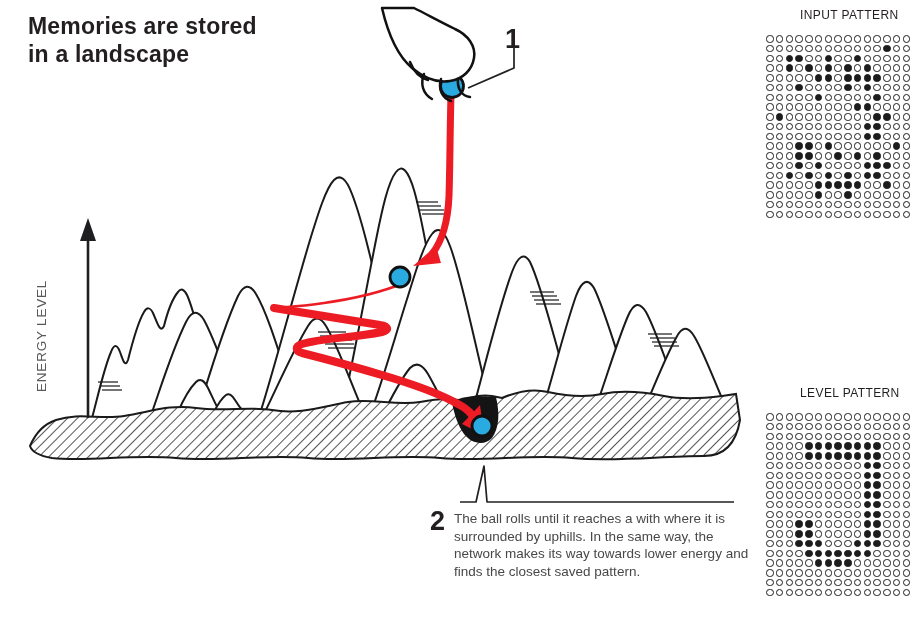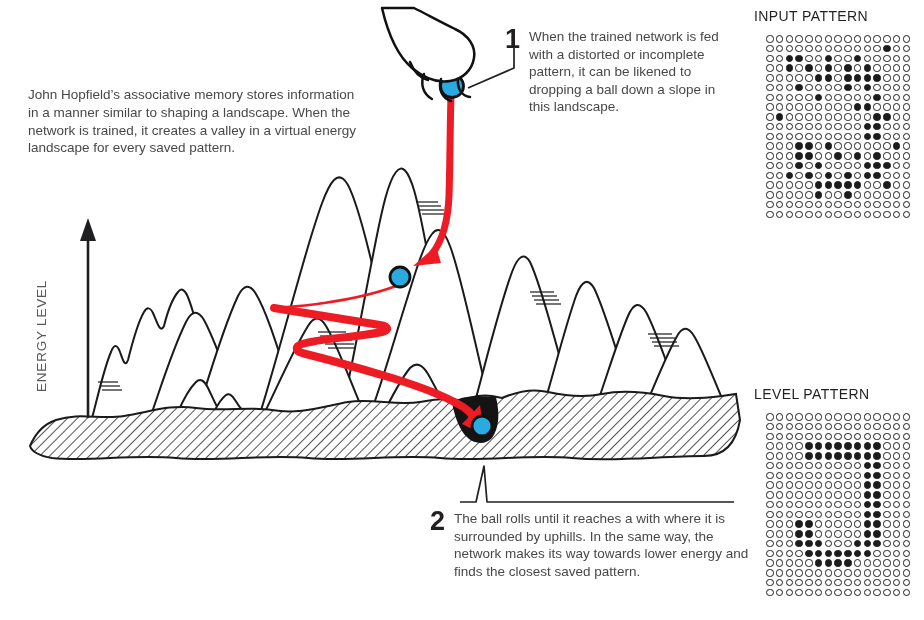--- a/index.html
+++ b/index.html
@@ -9,21 +9,21 @@
          line-height:1.22;white-space:pre-line;color:var(--ink);letter-spacing:.2px;}
   .intro{position:absolute;left:28px;top:86px;width:332px;font-size:13.5px;line-height:1.32;
          color:var(--text);}
   .ann{position:absolute;display:flex;gap:9px;}
   .ann1{left:505px;top:26px;width:230px;}
   .ann2{left:430px;top:508px;width:330px;}
   .ann .num{font-size:27px;font-weight:bold;line-height:1;color:var(--ink);}
   .ann .atext{font-size:13.5px;line-height:1.3;color:var(--text);padding-top:2px;}
   .ann1 .atext{width:198px;}
   .ann2 .atext{width:300px;}
-  .plabel{position:absolute;left:754px;font-size:14px;letter-spacing:.4px;color:var(--ink);}
+  .plabel{position:absolute;left:800px;font-size:12px;letter-spacing:.4px;color:var(--ink);}
   .plabel.input{top:8px;}
   .plabel.saved{top:386px;}
   .dotgrid{position:absolute;left:765px;display:inline-grid;grid-auto-rows:9.75px;}
   .dotgrid.input{top:34px;}
   .dotgrid.saved{top:412px;}
   .dot{width:7.3px;height:7.3px;border:1.2px solid #1c1c1c;border-radius:50%;
        box-sizing:border-box;margin:auto;background:#fff;}
   .dot.filled{background:#1c1c1c;border-color:#1c1c1c;}
   svg{position:absolute;left:0;top:0;}
   .mtn{fill:#fff;stroke:#1a1a1a;stroke-width:2;stroke-linejoin:round;}
@@ -121,25 +121,25 @@
     <polyline class="callout" points="514,48 514,68 468,88"></polyline>
     <polyline class="callout" points="460,502 476,502 484,466 487,502 734,502"></polyline>
 
     <g>
       <line class="axisline" x1="88" y1="418" x2="88" y2="236"></line>
       <polygon class="axishead" points="88,218 80,241 96,241"></polygon>
       <text class="axis-label" transform="translate(46,392) rotate(-90)">ENERGY LEVEL</text>
     </g>
   </svg>
 
-  <div class="intro">John Hopfield’s associative memory stores information in a manner similar to shaping a landscape. When the network is trained, it creates a valley in a virtual energy landscape for every saved pattern.</div>
+  <div class="title">Memories are stored
+in a landscape</div>
 
   <div class="ann ann1">
     <div class="num">1</div>
-    <div class="atext">When the trained network is fed with a distorted or incomplete pattern, it can be likened to dropping a ball down a slope in this landscape.</div>
   </div>
 
   <div class="ann ann2">
     <div class="num">2</div>
     <div class="atext">The ball rolls until it reaches a with where it is surrounded by uphills. In the same way, the network makes its way towards lower energy and finds the closest saved pattern.</div>
   </div>
 
   <div class="plabel input">INPUT PATTERN</div>
   <div class="dotgrid input" id="input-grid" style="grid-template-columns: repeat(15, 9.75px);">
       <div class="dot"></div>

